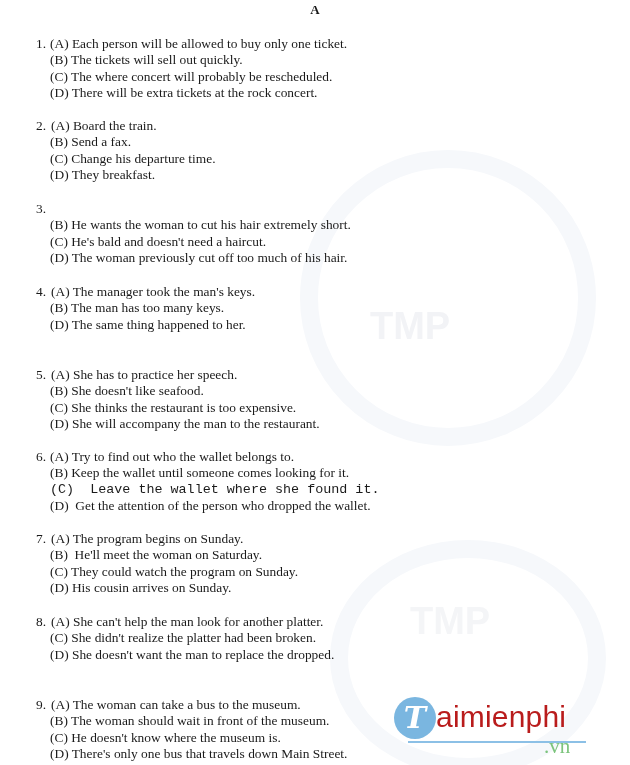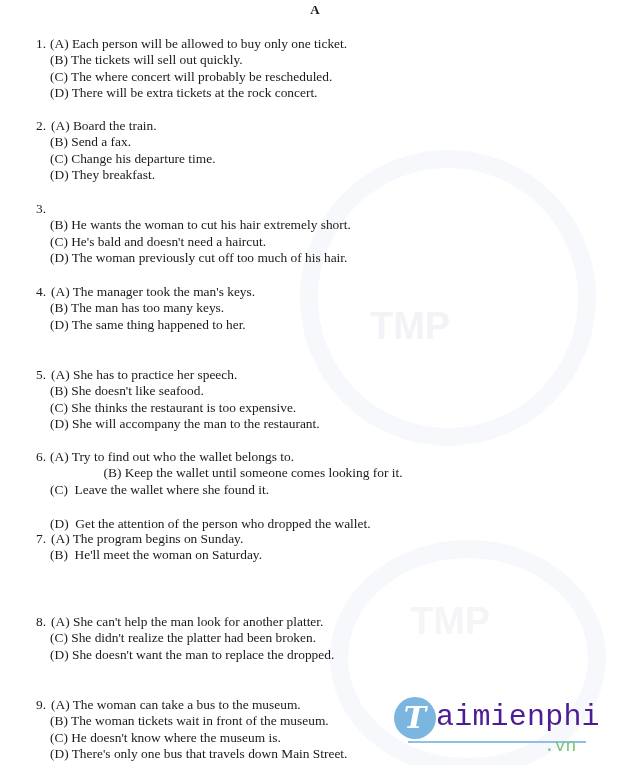--- a/index.html
+++ b/index.html
@@ -95,40 +95,40 @@
       font-family: "DejaVu Serif", serif;
       font-style: italic;
       font-weight: bold;
       font-size: 30px;
       line-height: 1;
     }
     .logo-text {
       position: absolute;
       left: 42px;
       top: 2px;
-      font-family: Liberation Mono, monospace;
+      font-family: Liberation Sans, sans-serif;
       font-size: 30px;
       line-height: 36px;
-      color: #4c1d95;
+      color: #b91c1c;
       letter-spacing: 0.2px;
     }
     .logo-underline {
       position: absolute;
       left: 14px;
       top: 44px;
       width: 178px;
       height: 1.5px;
       background: #8cc0e6;
     }
     .logo-tld {
       position: absolute;
       left: 150px;
       top: 38px;
-      font-family: Liberation Mono, monospace;
-      font-size: 18px;
+      font-family: Liberation Serif, serif;
+      font-size: 21px;
       line-height: 22px;
       color: #7cc47c;
     }
   </style>
 </head>
 <body>
 
 <div class="wm-circle" style="left:300px; top:150px; width:260px; height:260px;"></div>
 <div class="wm-circle" style="left:330px; top:540px; width:240px; height:200px;"></div>
 <div class="watermark" style="left:370px; top:305px; font-size:38px; color:#f2f3f6;">TMP</div>
@@ -184,48 +184,50 @@
     <div class="option rest">(B) She doesn't like seafood.</div>
     <div class="option rest">(C) She thinks the restaurant is too expensive.</div>
     <div class="option rest">(D) She will accompany the man to the restaurant.</div>
   </div>
 
   <div class="question" style="top:413px;">
     <div class="option first">
       <span class="qnum">6.</span>
       <span>(A) Try to find out who the wallet belongs to.</span>
     </div>
-    <div class="option rest" style="white-space:pre;text-align:center;">(B) Keep the wallet until someone comes looking for it.</div>
-    <div class="option rest" style="white-space:pre;">(C)  Leave the wallet where she found it.</div>
-    <div class="option rest" style="white-space:pre;margin-top:18px;">(D)  Get the attention of the person who dropped the wallet.</div>
+    <div class="option rest" style="white-space:pre;">(B) Keep the wallet until someone comes looking for it.</div>
+    <div class="option rest" style="white-space:pre;font-family:Liberation Mono, monospace;">(C)  Leave the wallet where she found it.</div>
+    <div class="option rest" style="white-space:pre;">(D)  Get the attention of the person who dropped the wallet.</div>
   </div>
 
   <div class="question" style="top:495px;">
     <div class="option first">
       <span class="qnum wide">7.</span>
       <span>(A) The program begins on Sunday.</span>
     </div>
     <div class="option rest" style="white-space:pre;">(B)  He'll meet the woman on Saturday.</div>
+    <div class="option rest">(C) They could watch the program on Sunday.</div>
+    <div class="option rest">(D) His cousin arrives on Sunday.</div>
   </div>
 
   <div class="question" style="top:578px;">
     <div class="option first">
       <span class="qnum wide">8.</span>
       <span>(A) She can't help the man look for another platter.</span>
     </div>
     <div class="option rest">(C) She didn't realize the platter had been broken.</div>
     <div class="option rest">(D) She doesn't want the man to replace the dropped.</div>
   </div>
 
   <div class="question" style="top:661px;">
     <div class="option first">
       <span class="qnum wide">9.</span>
       <span>(A) The woman can take a bus to the museum.</span>
     </div>
-    <div class="option rest">(B) The woman tickets wait in front of the museum.</div>
+    <div class="option rest">(B) The woman should wait in front of the museum.</div>
     <div class="option rest">(C) He doesn't know where the museum is.</div>
     <div class="option rest">(D) There's only one bus that travels down Main Street.</div>
   </div>
 
 </div>
 
 <div class="logo">
   <div class="logo-circle">T</div>
   <div class="logo-text">aimienphi</div>
   <div class="logo-underline"></div>

